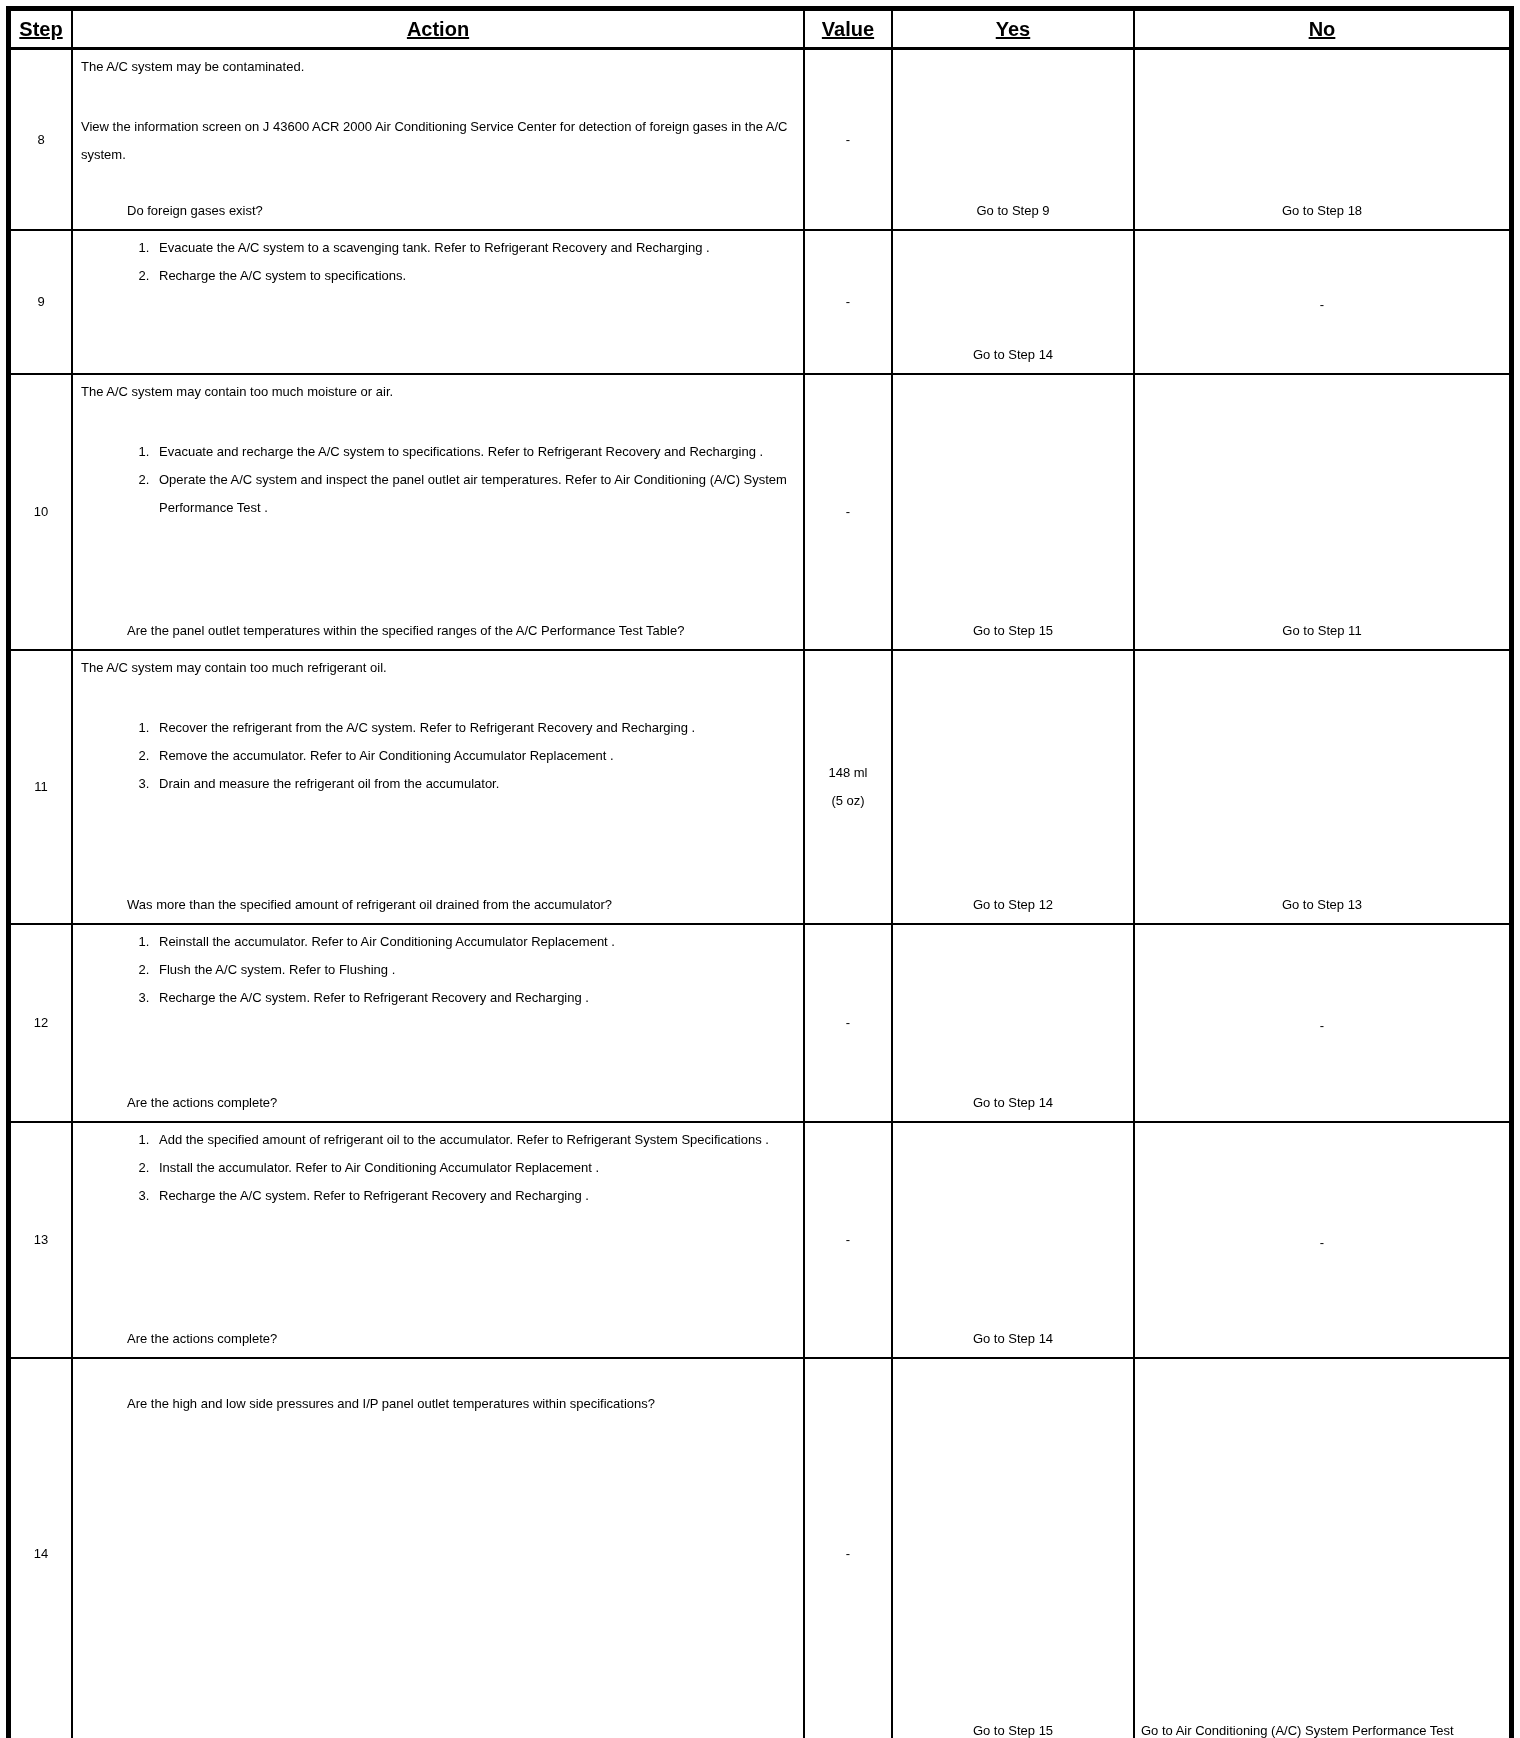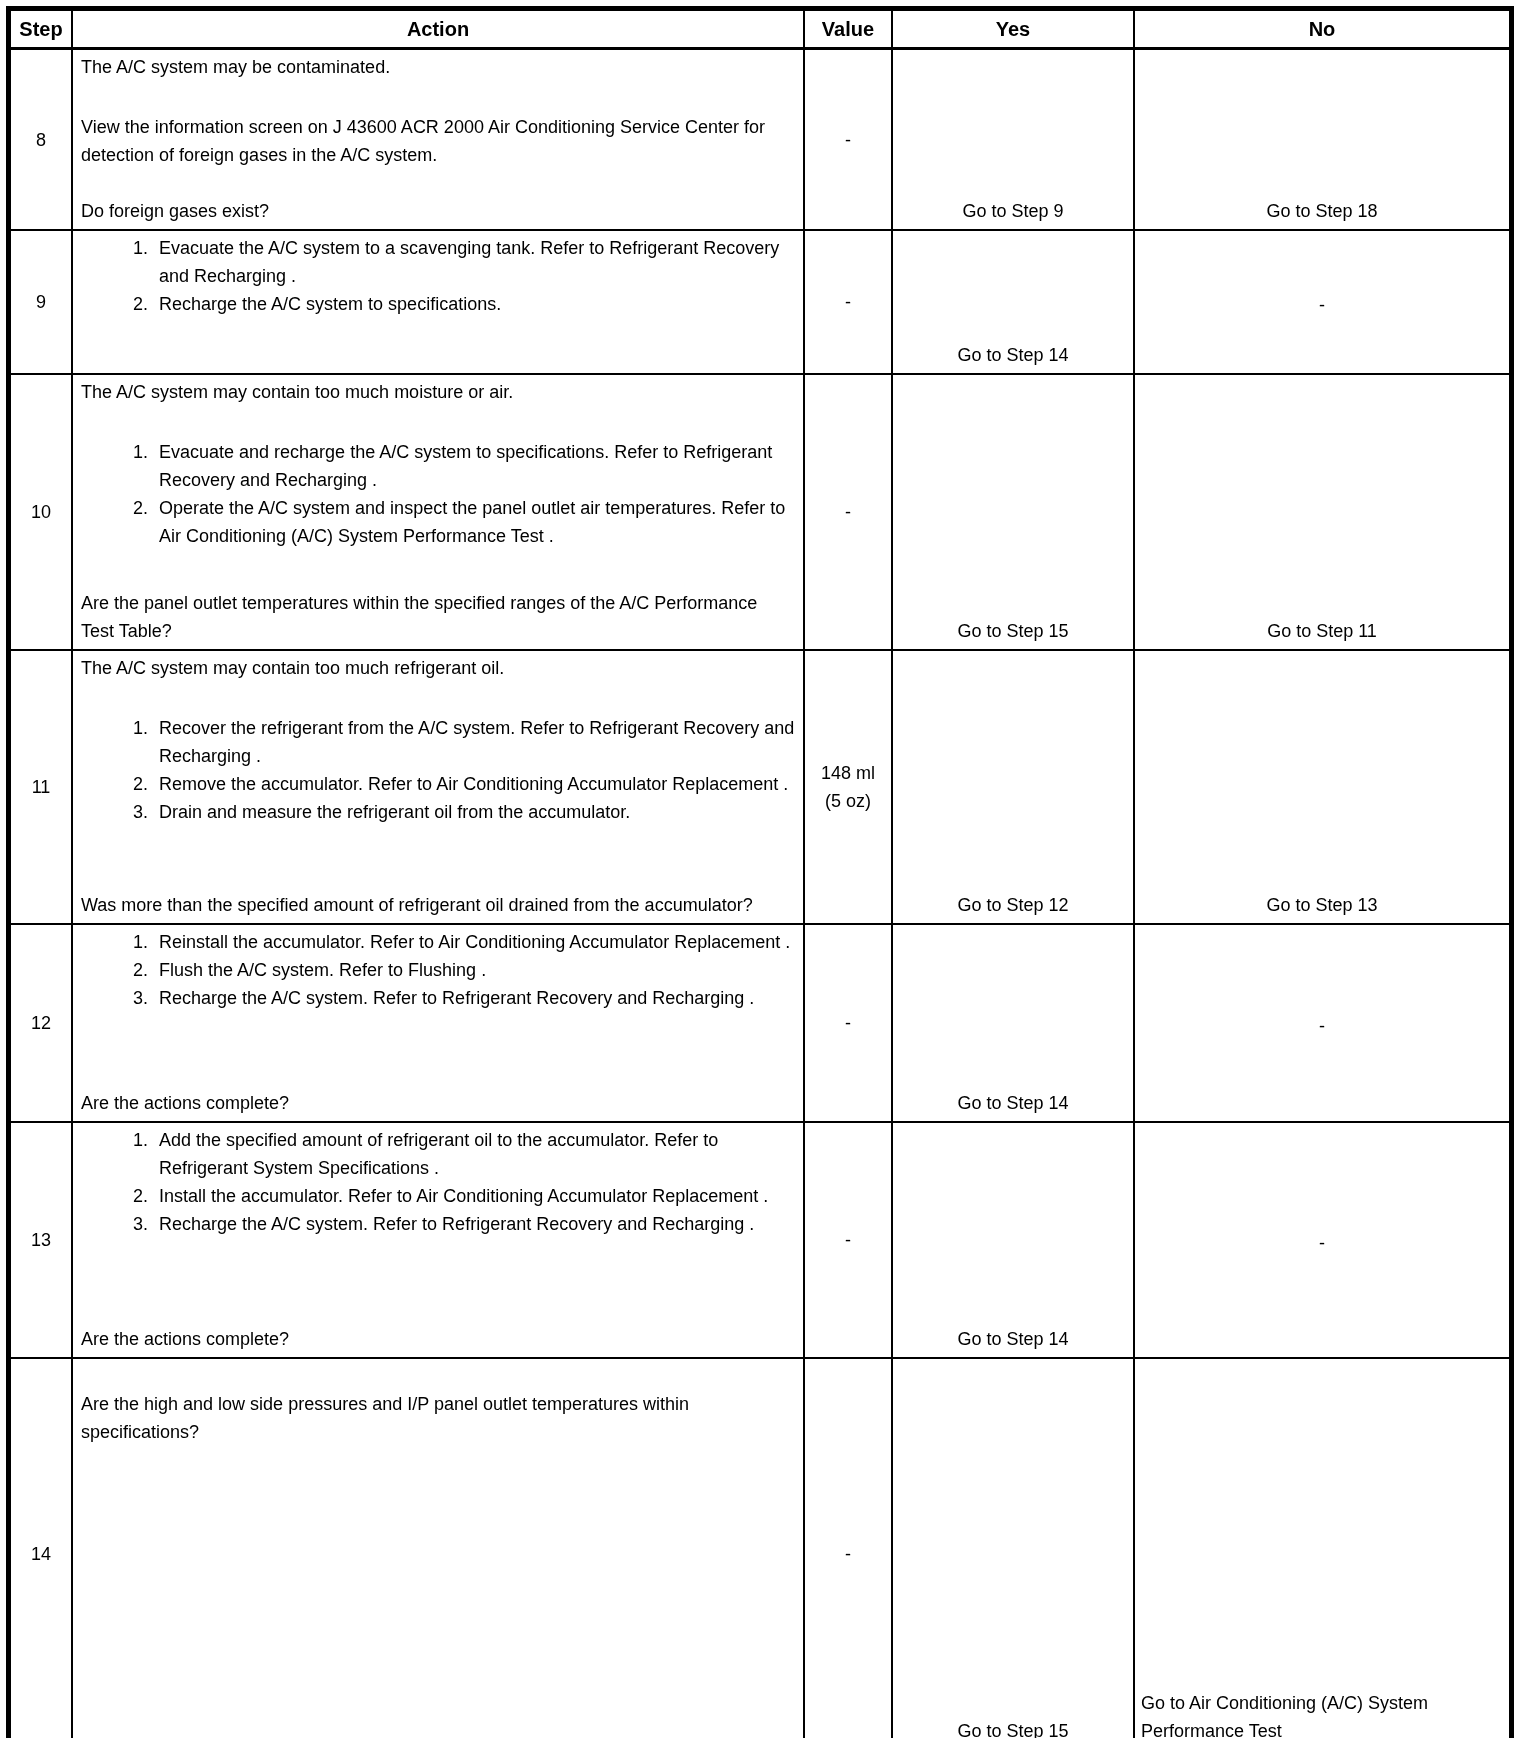--- a/index.html
+++ b/index.html
@@ -36,26 +36,27 @@
     border-bottom: none;
   }
   .hcell {
     border-right: 2px solid #000000;
     font-weight: bold;
     font-size: 20px;
     line-height: 24px;
     text-align: center;
     padding: 6px 4px;
     box-sizing: border-box;
+    text-decoration: underline;
   }
   .hcell:last-child { border-right: none; }
   .cell {
     border-right: 2px solid #000000;
     box-sizing: border-box;
-    font-size: 18px;
+    font-size: 13px;
     line-height: 28px;
   }
   .cell:last-child { border-right: none; }
 
   .step-cell {
     display: flex;
     align-items: center;
     justify-content: center;
   }
   .action-cell {
@@ -65,21 +66,21 @@
     padding: 3px 8px 4px 8px;
   }
   .action-block + .action-block { margin-top: 32px; }
   .block-p { }
   ol.block-list {
     margin: 0;
     padding-left: 72px;
     list-style: decimal;
   }
   ol.block-list li { padding-left: 6px; }
-  .action-question { margin-top: 28px; }
+  .action-question { margin-top: 28px; margin-left: 46px; }
 
   .value-cell {
     display: flex;
     align-items: center;
     justify-content: center;
     text-align: center;
     white-space: pre-line;
     padding: 2px;
   }
   .yn-cell {

